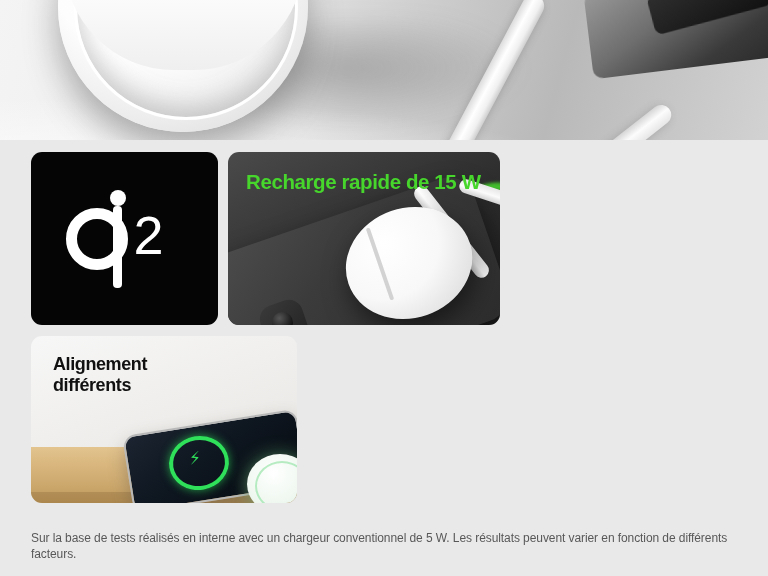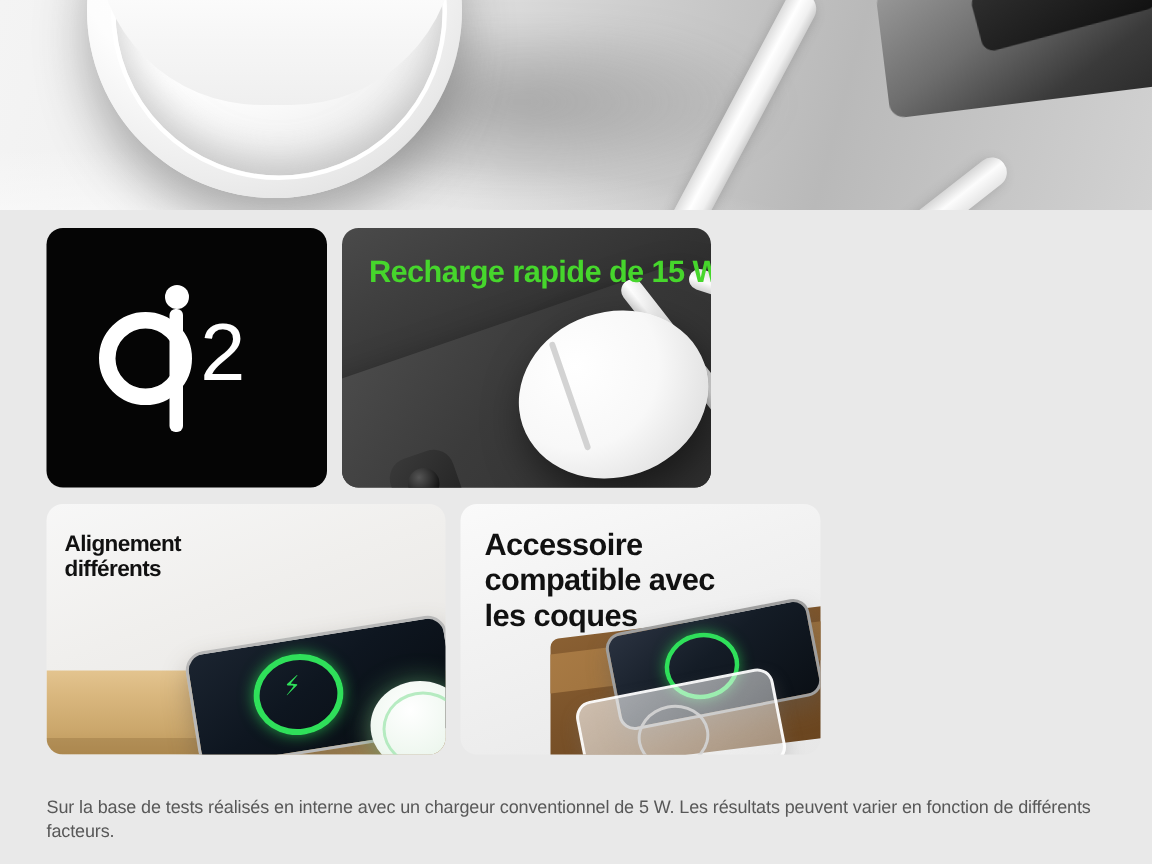--- a/index.html
+++ b/index.html
@@ -70,21 +70,21 @@
   .pin{position:absolute;width:7px;height:22px;border-radius:3px;
        background:linear-gradient(180deg,#f6f6f6,#d2d2d2);transform:rotate(-31deg);}
   .pin1{left:24px;top:86px;} .pin2{left:12px;top:104px;}
   .usbc{position:absolute;left:124px;top:140px;width:30px;height:17px;border-radius:5px;
         background:linear-gradient(160deg,#ffffff,#e2e2e2);transform:rotate(17deg);
         box-shadow:0 3px 6px rgba(110,110,110,.3);}
   .usbc-cable{position:absolute;left:148px;top:148px;width:56px;height:11px;border-radius:6px;
         background:linear-gradient(180deg,#ffffff,#e4e4e4);transform:rotate(17deg);}
 
   
-  .c-fast{width:246px;background:linear-gradient(150deg,#4a4a4a 0%,#3a3a3a 30%,#2b2b2b 60%,#1f1f1f 100%);}
+  .c-fast{width:272px;background:linear-gradient(150deg,#4a4a4a 0%,#3a3a3a 30%,#2b2b2b 60%,#1f1f1f 100%);}
   .c-fast .card-title{left:18px;top:18px;font-size:20.5px;white-space:nowrap;}
   .phone-back{position:absolute;left:-22px;top:62px;width:292px;height:150px;border-radius:26px;
         background:linear-gradient(145deg,#4e4e4e 0%,#3b3b3b 40%,#2c2c2c 100%);transform:rotate(-19deg);
         box-shadow:0 10px 26px rgba(0,0,0,.45);}
   .phone-cam{position:absolute;left:34px;top:150px;width:44px;height:44px;border-radius:14px;
         background:linear-gradient(145deg,#3a3a3a,#222);transform:rotate(-19deg);}
   .phone-cam-lens{position:absolute;left:44px;top:160px;width:21px;height:21px;border-radius:50%;
         background:radial-gradient(circle at 35% 30%,#555,#141414 70%);}
   .fast-puck{position:absolute;left:117px;top:56px;width:128px;height:110px;border-radius:50%;
         background:radial-gradient(circle at 36% 26%,#ffffff 0%,#f8f8f8 48%,#e3e3e3 78%,#cfcfcf 100%);
@@ -94,21 +94,21 @@
   .fast-glow{position:absolute;left:214px;top:30px;width:90px;height:98px;border-radius:50%;
         border:8px solid rgba(70,214,44,.85);border-left-color:transparent;border-bottom-color:transparent;
         transform:rotate(24deg);filter:blur(1.6px);}
   .fast-cable{position:absolute;left:216px;top:24px;width:15px;height:112px;border-radius:9px;
         background:linear-gradient(90deg,#d8d8d8,#ffffff 45%,#ebebeb);transform:rotate(-38deg);}
   .fast-cable2{position:absolute;left:258px;top:8px;width:14px;height:70px;border-radius:9px;
         background:linear-gradient(90deg,#d2d2d2,#fbfbfb 45%,#e6e6e6);transform:rotate(-72deg);}
 
   
   .c-align{width:266px;background:linear-gradient(160deg,#f7f7f7 0%,#f0efed 40%,#e6e4e1 100%);}
-  .c-align .card-title{left:12px;top:18px;font-size:15px;color:#111;}
+  .c-align .card-title{left:22px;top:18px;font-size:18px;color:#111;}
   .wood{position:absolute;left:0;bottom:0;width:100%;height:56px;
         background:linear-gradient(180deg,#e3c48f 0%,#d9b77e 30%,#cba76c 70%,#bd9859 100%);}
   .wood-edge{position:absolute;left:0;bottom:0;width:100%;height:11px;background:rgba(140,105,60,.35);}
   .align-phone{position:absolute;left:96px;top:86px;width:172px;height:74px;border-radius:13px;
         background:linear-gradient(150deg,#1b2430 0%,#0e1620 45%,#070b10 100%);
         transform:rotate(-9deg);box-shadow:0 9px 18px rgba(90,80,70,.4);border:2px solid #b8b8b8;}
   .align-ring{position:absolute;left:138px;top:100px;width:52px;height:46px;border-radius:50%;
         border:4px solid #2fe05a;transform:rotate(-9deg);box-shadow:0 0 10px rgba(47,224,90,.65);}
   .align-bolt{position:absolute;left:158px;top:112px;font-size:17px;color:#2fe05a;transform:rotate(-9deg);}
   .align-puck{position:absolute;left:216px;top:118px;width:66px;height:60px;border-radius:50%;
@@ -217,32 +217,18 @@
           <div class="wood-edge"></div>
         </div>
         <div class="align-phone"></div>
         <div class="align-ring"></div>
         <div class="align-bolt">⚡</div>
         <div class="align-puck"></div>
         <div class="align-puck-ring"></div>
       </div>
 
 
-      <div class="card c-case">
-        <div class="card-title">
-          <span>Accessoire</span><br>
-          <span>compatible avec</span><br>
-          <span>les coques</span>
-        </div>
-        <div class="case-wood"></div>
-        <div class="case-wood-top"></div>
-        <div class="case-phone"></div>
-        <div class="case-ring"></div>
-        <div class="case-clear"></div>
-        <div class="case-clear-ring"></div>
-
-      </div>
     </div>
   </div>
 
   <div class="footnote">Sur la base de tests réalisés en interne avec un chargeur conventionnel de 5 W. Les résultats peuvent varier en fonction de différents facteurs.</div>
 
 </div>
 
 </body></html>

